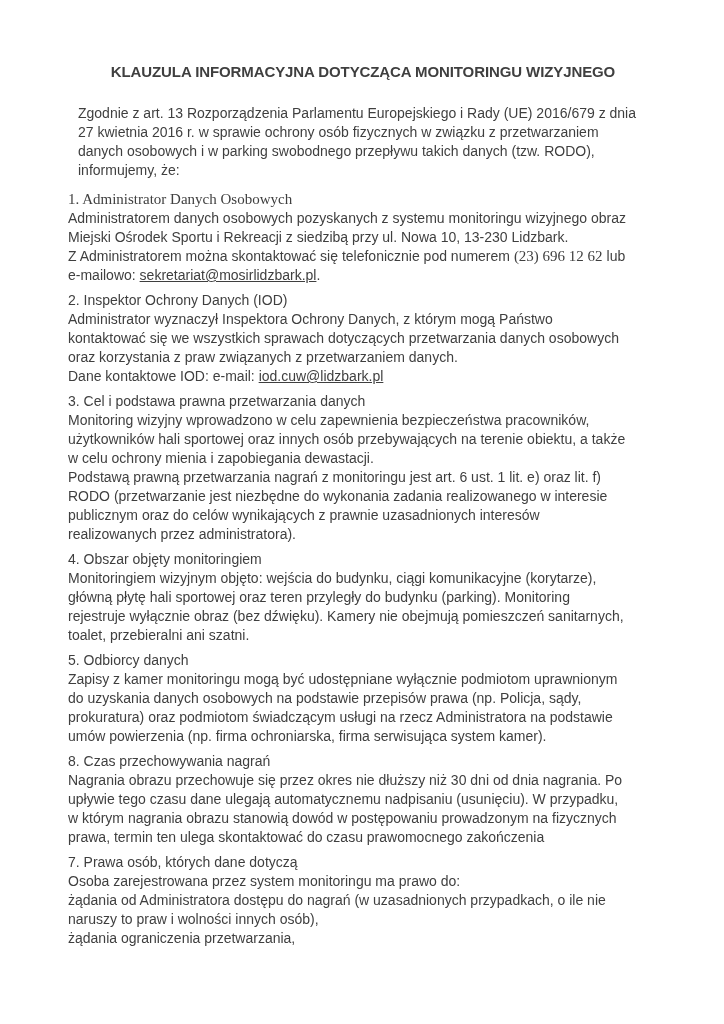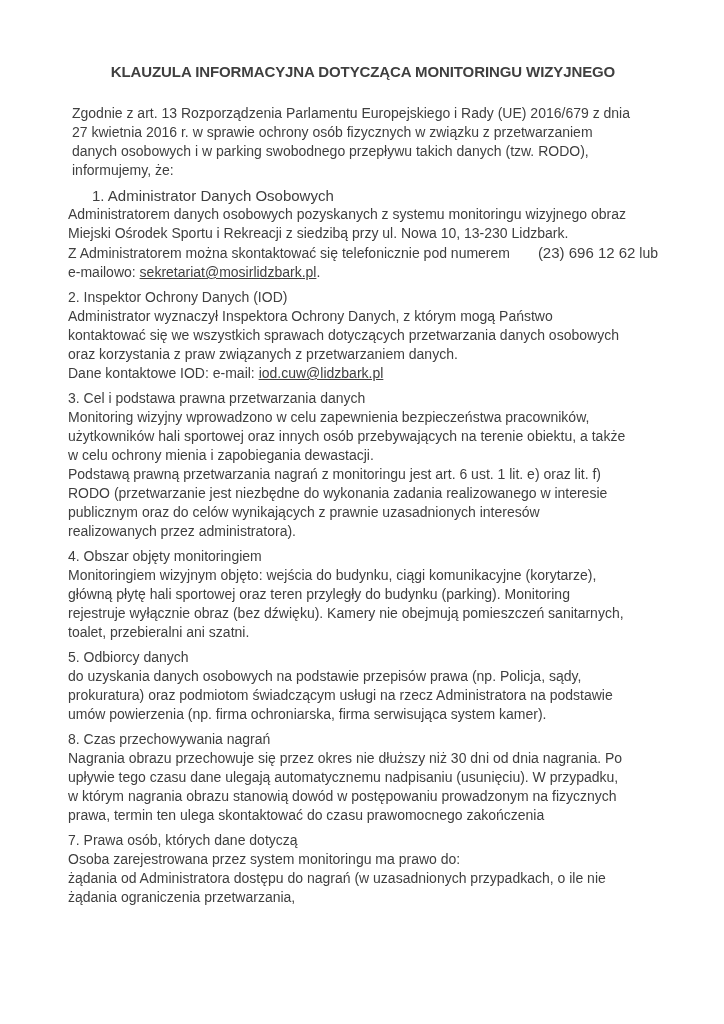--- a/index.html
+++ b/index.html
@@ -23,27 +23,26 @@
   }
   .title {
     text-align: center;
     font-weight: bold;
     font-size: 15px;
     line-height: 20px;
     letter-spacing: -0.1px;
     margin-bottom: 22px;
     white-space: nowrap;
   }
-  .para { margin: 4px; }
+  .para { margin: 10px; }
   .section { margin-top: 6px; }
   .ln { white-space: nowrap; }
   .serif {
-    font-family: Liberation Sans, sans-serif;
+    font-family: Liberation Serif, serif;
     font-size: 15px;
-    margin-left: 24px;
   }
   a.email {
     color: inherit;
     text-decoration: underline;
     cursor: pointer;
     text-align: center;
   }
 </style>
 </head>
 <body>
@@ -89,33 +88,35 @@
   <div class="section">
     <div class="ln">4. Obszar objęty monitoringiem</div>
     <div class="ln">Monitoringiem wizyjnym objęto: wejścia do budynku, ciągi komunikacyjne (korytarze),</div>
     <div class="ln">główną płytę hali sportowej oraz teren przyległy do budynku (parking). Monitoring</div>
     <div class="ln">rejestruje wyłącznie obraz (bez dźwięku). Kamery nie obejmują pomieszczeń sanitarnych,</div>
     <div class="ln">toalet, przebieralni ani szatni.</div>
   </div>
 
   <div class="section">
     <div class="ln">5. Odbiorcy danych</div>
+    <div class="ln">Zapisy z kamer monitoringu mogą być udostępniane wyłącznie podmiotom uprawnionym</div>
     <div class="ln">do uzyskania danych osobowych na podstawie przepisów prawa (np. Policja, sądy,</div>
     <div class="ln">prokuratura) oraz podmiotom świadczącym usługi na rzecz Administratora na podstawie</div>
     <div class="ln">umów powierzenia (np. firma ochroniarska, firma serwisująca system kamer).</div>
   </div>
 
   <div class="section">
     <div class="ln">8. Czas przechowywania nagrań</div>
     <div class="ln">Nagrania obrazu przechowuje się przez okres nie dłuższy niż 30 dni od dnia nagrania. Po</div>
     <div class="ln">upływie tego czasu dane ulegają automatycznemu nadpisaniu (usunięciu). W przypadku,</div>
     <div class="ln">w którym nagrania obrazu stanowią dowód w postępowaniu prowadzonym na fizycznych</div>
     <div class="ln">prawa, termin ten ulega skontaktować do czasu prawomocnego zakończenia</div>
   </div>
 
   <div class="section">
     <div class="ln">7. Prawa osób, których dane dotyczą</div>
     <div class="ln">Osoba zarejestrowana przez system monitoringu ma prawo do:</div>
     <div class="ln">żądania od Administratora dostępu do nagrań (w uzasadnionych przypadkach, o ile nie</div>
+    <div class="ln">naruszy to praw i wolności innych osób),</div>
     <div class="ln">żądania ograniczenia przetwarzania,</div>
   </div>
 
 </div>
 
 </body></html>

